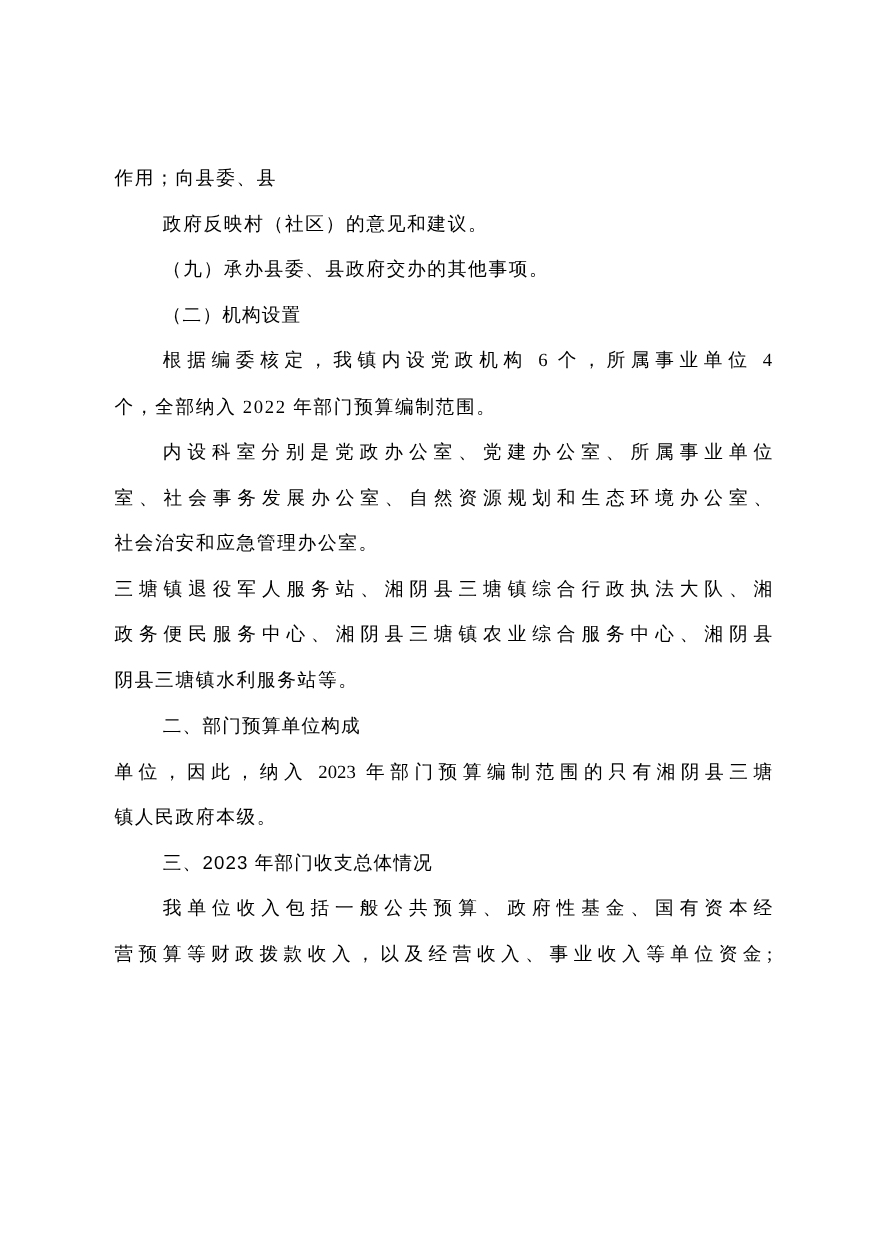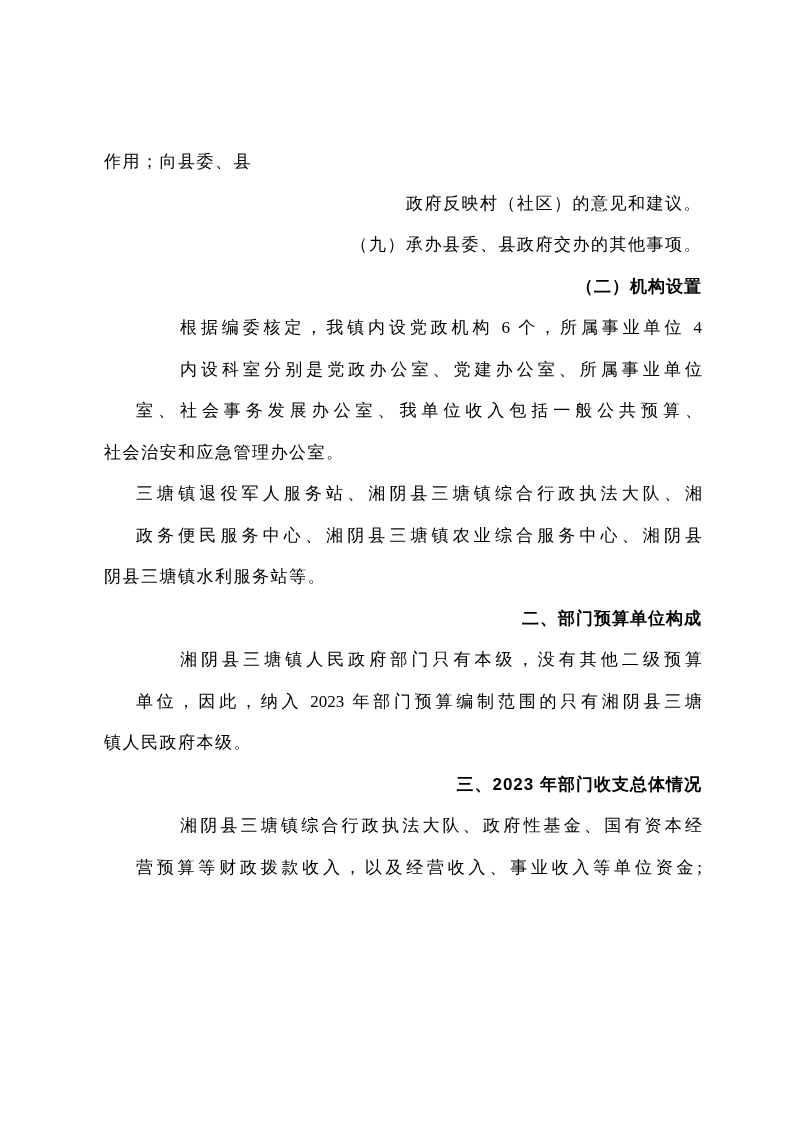--- a/index.html
+++ b/index.html
@@ -26,52 +26,50 @@
     font-size: 17px;
     color: #000000;
     letter-spacing: 1.5px;
     white-space: pre-wrap;
   }
   .line.body {
     font-family: "Liberation Serif", "DejaVu Serif", serif;
   }
   .line.heading {
     font-family: "Liberation Sans", "DejaVu Sans", sans-serif;
-    font-weight: 700;
+    font-weight: 400;
     letter-spacing: 1px;
   }
   .line.indent {
     padding-left: 44px;
-    text-align: right;
   }
   .line.fill {
     letter-spacing: 0;
     text-align: justify;
     text-align-last: justify;
     text-justify: inter-ideograph;
-    margin-left: 32px;
   }
 </style>
 </head>
 <body>
 
 <div class="page" style="background: rgb(255, 255, 255);">
   <div class="content" id="document-content" style="color: rgb(28, 28, 28);">
       <div class="line body">作用；向县委、县</div>
       <div class="line body indent">政府反映村（社区）的意见和建议。</div>
       <div class="line body indent">（九）承办县委、县政府交办的其他事项。</div>
       <div class="line heading indent">（二）机构设置</div>
       <div class="line body indent fill">根据编委核定，我镇内设党政机构 6 个，所属事业单位 4</div>
+      <div class="line body">个，全部纳入 2022 年部门预算编制范围。</div>
       <div class="line body indent fill">内设科室分别是党政办公室、党建办公室、所属事业单位</div>
-      <div class="line body fill">室、社会事务发展办公室、我单位收入包括一般公共预算、</div>
+      <div class="line body fill">室、社会事务发展办公室、自然资源规划和生态环境办公室、</div>
       <div class="line body">社会治安和应急管理办公室。</div>
       <div class="line body fill">三塘镇退役军人服务站、湘阴县三塘镇综合行政执法大队、湘</div>
       <div class="line body fill">政务便民服务中心、湘阴县三塘镇农业综合服务中心、湘阴县</div>
       <div class="line body">阴县三塘镇水利服务站等。</div>
       <div class="line heading indent">二、部门预算单位构成</div>
-      <div class="line body indent fill">湘阴县三塘镇人民政府部门只有本级，没有其他二级预算</div>
       <div class="line body fill">单位，因此，纳入 2023 年部门预算编制范围的只有湘阴县三塘</div>
       <div class="line body">镇人民政府本级。</div>
       <div class="line heading indent">三、2023 年部门收支总体情况</div>
-      <div class="line body indent fill">湘阴县三塘镇综合行政执法大队、政府性基金、国有资本经</div>
+      <div class="line body indent fill">我单位收入包括一般公共预算、政府性基金、国有资本经</div>
       <div class="line body fill">营预算等财政拨款收入，以及经营收入、事业收入等单位资金;</div>
     </div>
 </div>
 
 </body></html>

